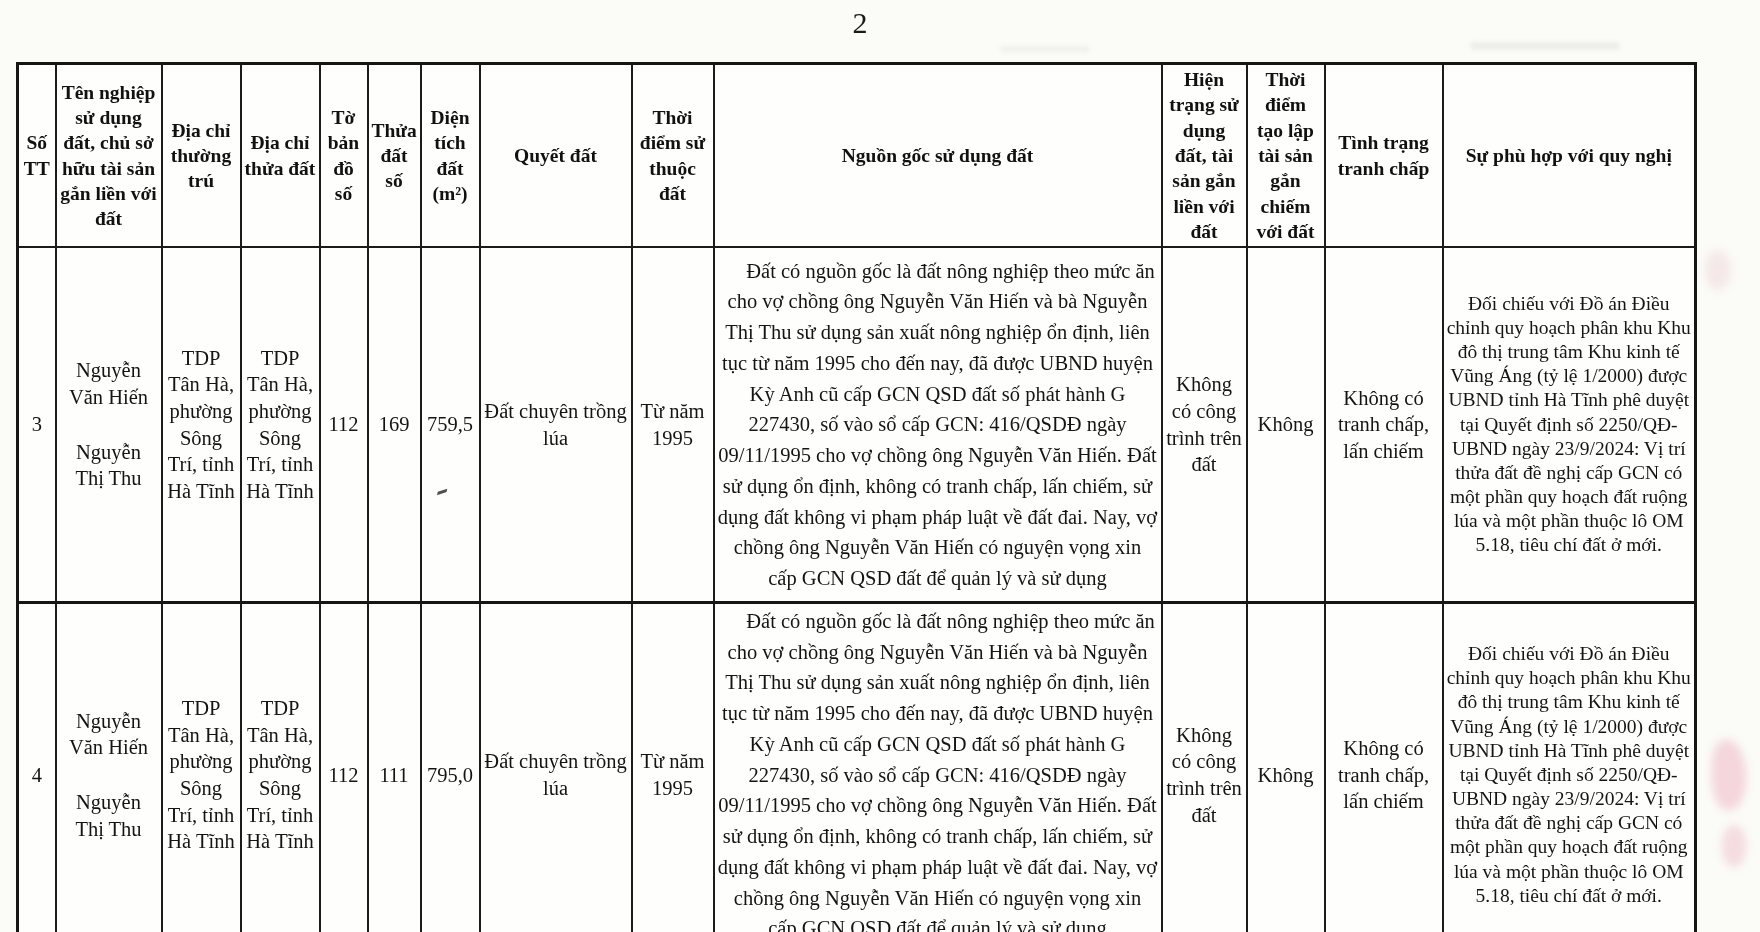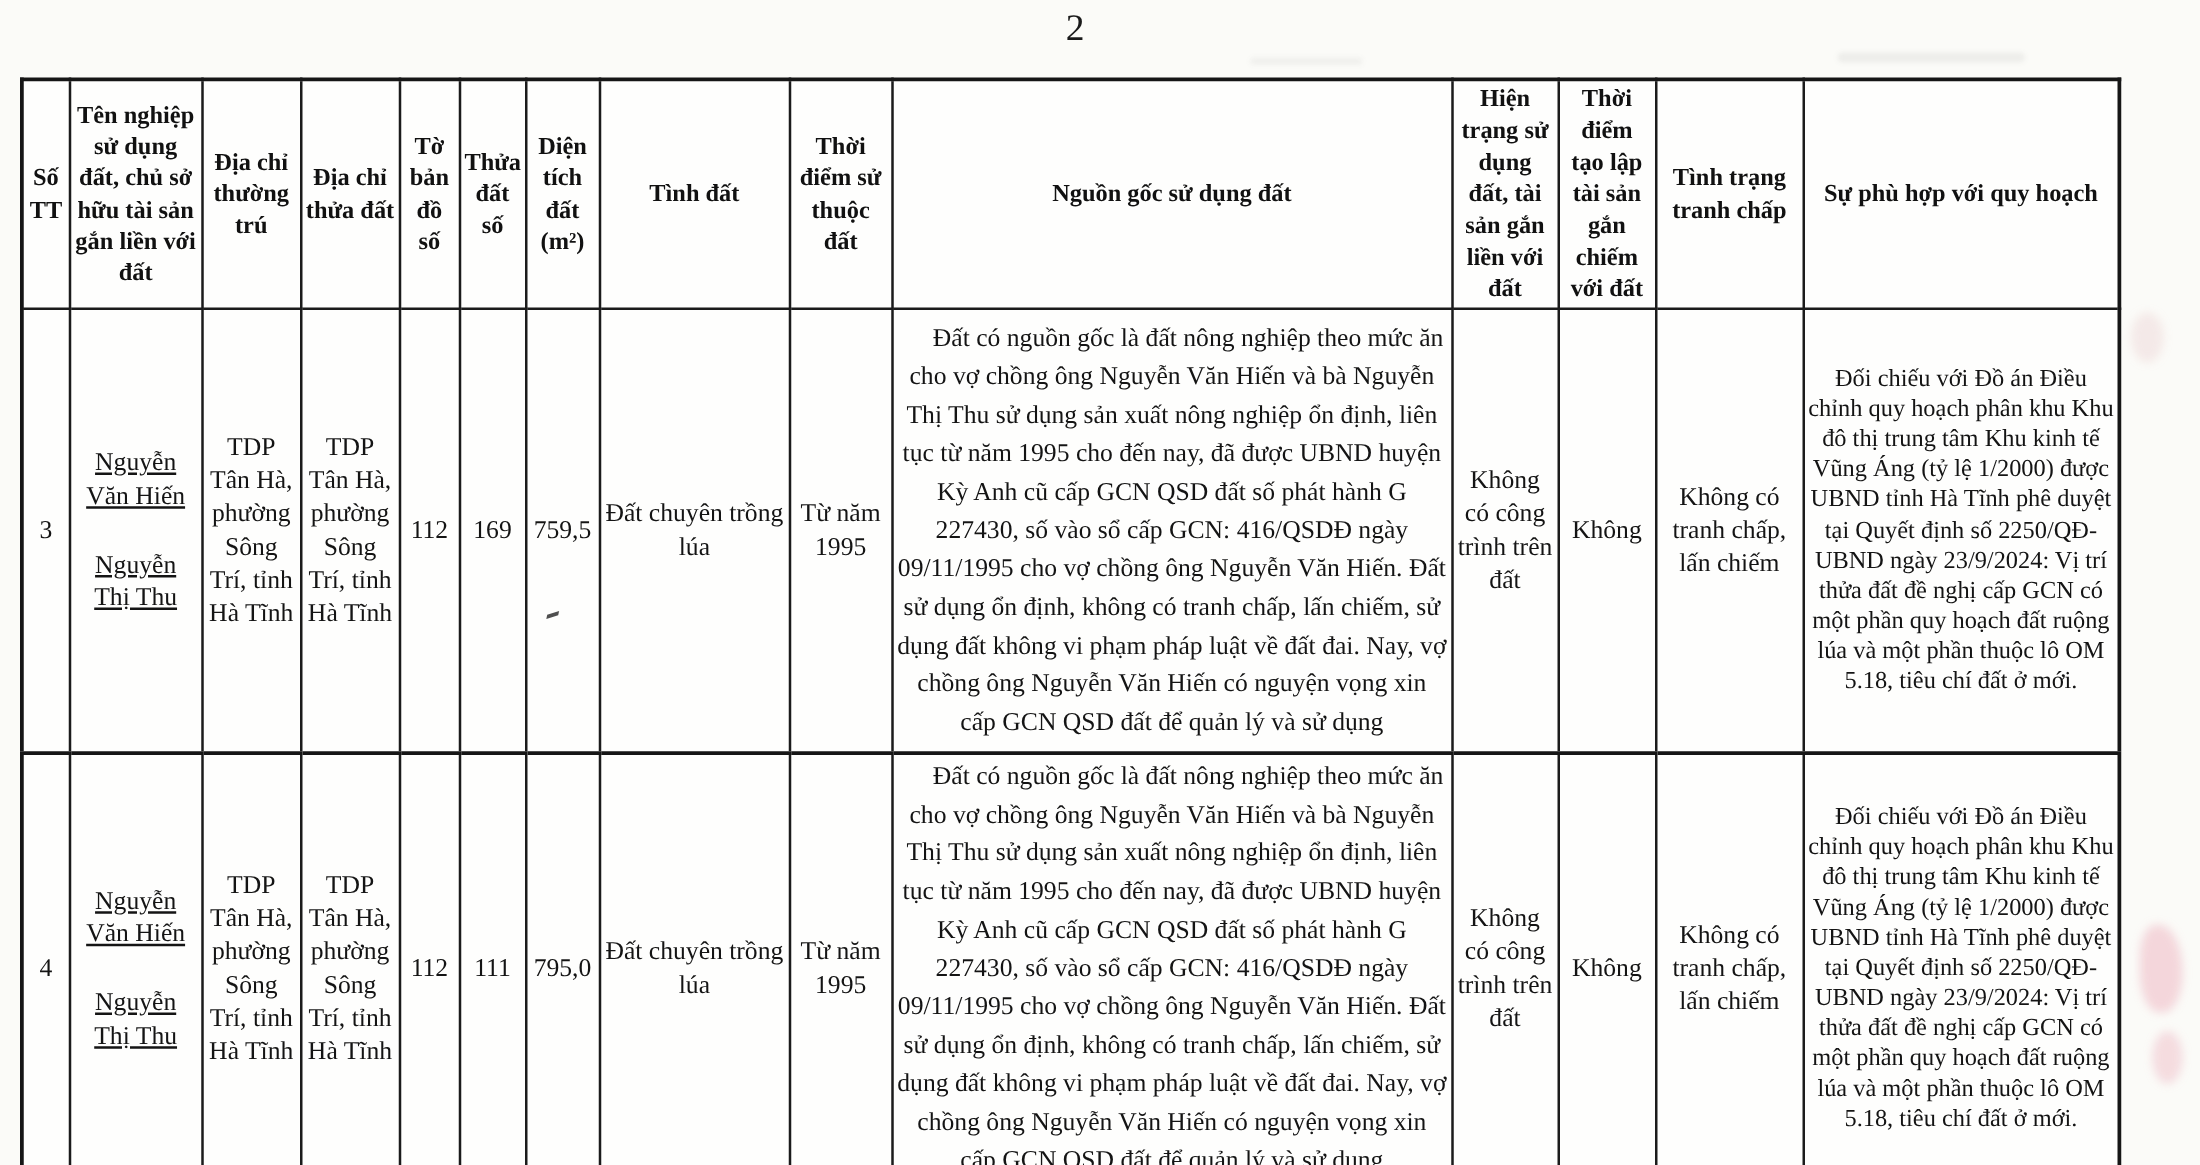--- a/index.html
+++ b/index.html
@@ -23,21 +23,21 @@
     vertical-align:middle;text-align:center;
     padding:2px 3px;overflow:hidden;
   }
   table.registry{border:3px solid #161616;}
   thead tr{height:150px;}
   tr.row-3{height:355px;}
   tr.row-4{height:340px;}
   tr.row-3 td{border-bottom:3px solid #161616;}
   th{font-size:19.5px;font-weight:bold;line-height:1.3;color:#111;}
   td{font-size:20.5px;line-height:1.3;}
-  td.cell-owner{text-align:left;padding-left:5px;padding-right:2px;text-decoration:underline;}
+  td.cell-owner{text-align:left;padding-left:5px;padding-right:2px;}
   .owner-line2{margin-top:28px;}
   td.para{
     text-align:justify;vertical-align:middle;padding:4px 7px;
   }
   td.para-origin{font-size:20.5px;line-height:1.5;}
   td.para-origin .indent{display:inline-block;width:26px;}
   td.para-planning{font-size:19.5px;line-height:1.24;padding:4px 5px;margin-top:36px;}
   
   .scan-artifact{position:absolute;pointer-events:none;}
   .smudge-top{left:1470px;top:42px;width:150px;height:8px;
@@ -77,27 +77,27 @@
   </colgroup>
   <thead>
     <tr>
       <th>Số TT</th>
       <th>Tên nghiệp sử dụng đất, chủ sở hữu tài sản gắn liền với đất</th>
       <th>Địa chỉ thường trú</th>
       <th>Địa chỉ thửa đất</th>
       <th>Tờ bản đồ số</th>
       <th>Thửa đất số</th>
       <th>Diện tích đất (m²)</th>
-      <th>Tình đất</th>
+      <th>Quyết đất</th>
       <th>Thời điểm sử thuộc đất</th>
       <th>Nguồn gốc sử dụng đất</th>
       <th>Hiện trạng sử dụng đất, tài sản gắn liền với đất</th>
       <th>Thời điểm tạo lập tài sản gắn chiếm với đất</th>
       <th>Tình trạng tranh chấp</th>
-      <th>Sự phù hợp với quy hoạch</th>
+      <th>Sự phù hợp với quy nghị</th>
     </tr>
   </thead>
   <tbody>
     <tr class="row-3">
       <td>3</td>
       <td class="cell-owner">
         <div>Nguyễn Văn Hiến</div>
         <div class="owner-line2">Nguyễn Thị Thu</div>
       </td>
       <td>TDP Tân Hà, phường Sông Trí, tỉnh Hà Tĩnh</td>

